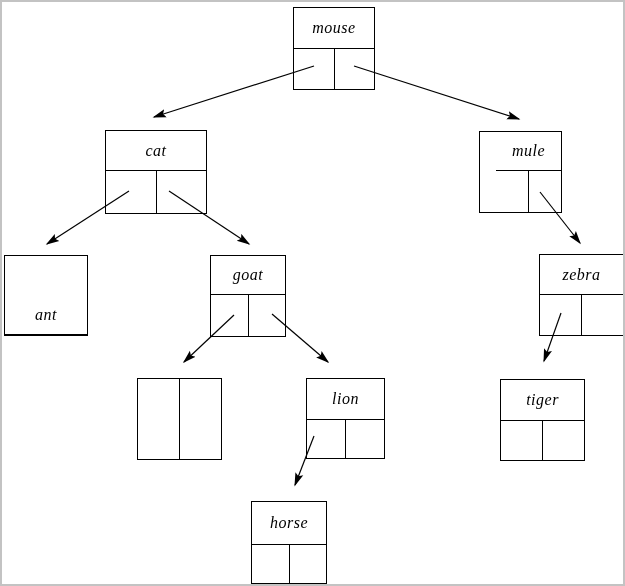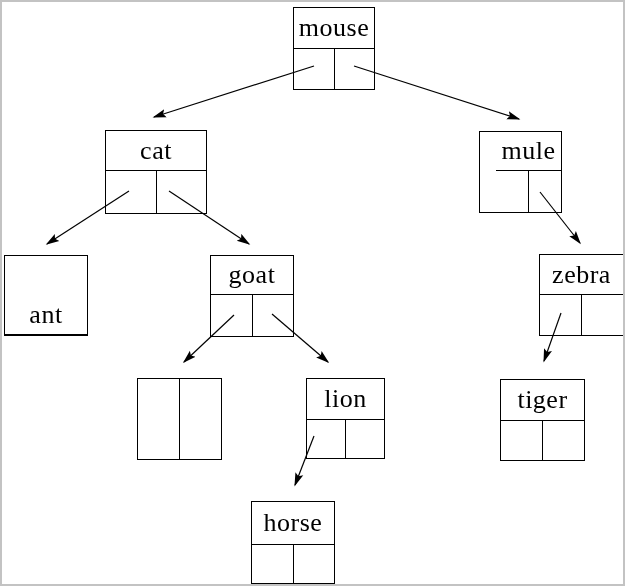--- a/index.html
+++ b/index.html
@@ -31,24 +31,25 @@
     background: transparent;
     display: flex;
     flex-direction: column;
   }
   .node-label {
     box-sizing: border-box;
     border-bottom: 1.5px solid #000000;
     display: flex;
     align-items: center;
     justify-content: center;
-    font-size: 26px;
+    font-size: 16px;
     line-height: 1;
     color: #000000;
     letter-spacing: 0.5px;
+    font-style: italic;
   }
   .node-cells {
     flex: 1;
     display: flex;
   }
   .cell { flex: 1; }
   .cell.left { border-right: 1.5px solid #000000; }
 </style>
 </head>
 <body>
@@ -76,21 +77,21 @@
           <div class="cell right"></div>
         </div>
       </div>
       <div class="node" style="left: 2px; top: 253px; width: 84px; height: 81px;">
         <div class="node-label" style="height: 40px; margin-top: 40px;">ant</div>
         <div class="node-cells">
           <div class="cell left"></div>
           <div class="cell right"></div>
         </div>
       </div>
-      <div class="node" style="left: 208px; top: 253px; width: 84px; height: 82px;">
+      <div class="node" style="left: 208px; top: 253px; width: 76px; height: 82px;">
         <div class="node-label" style="height: 39px;">goat</div>
         <div class="node-cells">
           <div class="cell left"></div>
           <div class="cell right"></div>
         </div>
       </div>
       <div class="node" style="left: 537px; top: 252px; width: 85px; height: 82px;">
         <div class="node-label" style="height: 40px;">zebra</div>
         <div class="node-cells">
           <div class="cell left"></div>
@@ -110,21 +111,21 @@
           <div class="cell right"></div>
         </div>
       </div>
       <div class="node" style="left: 498px; top: 377px; width: 85px; height: 82px;">
         <div class="node-label" style="height: 41px;">tiger</div>
         <div class="node-cells">
           <div class="cell left"></div>
           <div class="cell right"></div>
         </div>
       </div>
-      <div class="node" style="left: 249px; top: 499px; width: 84px; height: 83px; text-align: right;">
+      <div class="node" style="left: 249px; top: 499px; width: 76px; height: 83px; text-align: right;">
         <div class="node-label" style="height: 43px;">horse</div>
         <div class="node-cells">
           <div class="cell left"></div>
           <div class="cell right"></div>
         </div>
       </div>
     </div>
   <svg id="edges-layer" width="625" height="586" viewBox="0 0 625 586" xmlns="http://www.w3.org/2000/svg">
       <defs>
         <marker id="arrowhead" markerUnits="userSpaceOnUse" markerWidth="16" markerHeight="12" refX="12" refY="5" orient="auto">

